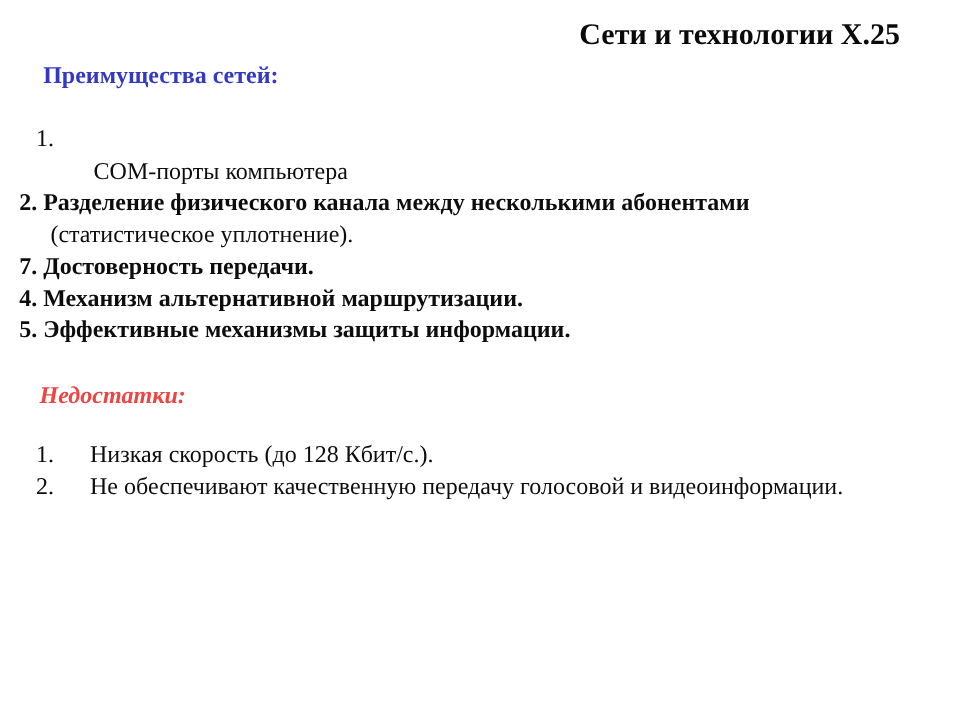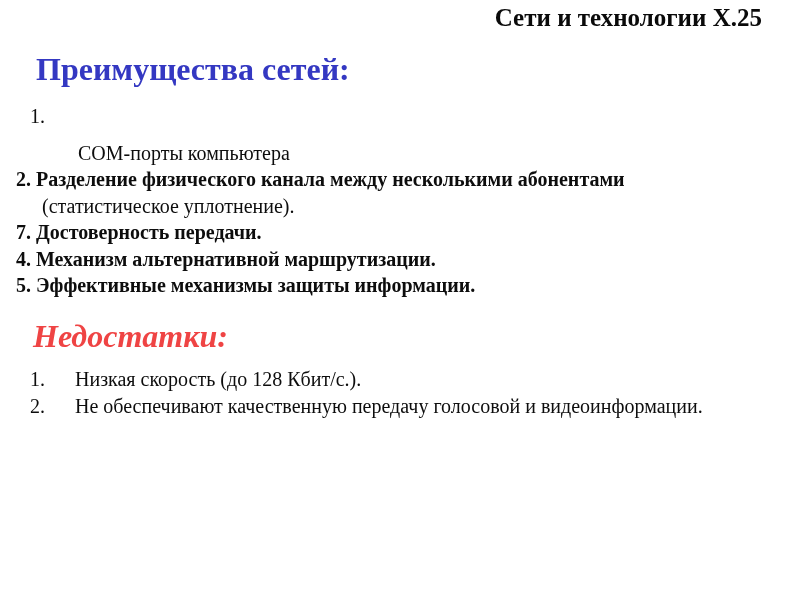--- a/index.html
+++ b/index.html
@@ -16,31 +16,31 @@
     position: relative;
     width: 800px;
     height: 600px;
     background: #ffffff;
     overflow: hidden;
   }
   .slide-title {
     position: absolute;
     top: 4px;
     right: 38px;
-    margin: 0;
+    margin: 12px;
     font-size: 25px;
     font-weight: bold;
     color: #0a0a0a;
     line-height: 1.1;
     white-space: nowrap;
   }
   .section-heading {
     position: absolute;
     margin: 0;
-    font-size: 32px;
+    font-size: 20px;
     font-weight: bold;
     line-height: 1;
     white-space: nowrap;
   }
   .heading-advantages {
     left: 36px;
     top: 53px;
     color: #3438c2;
   }
   .heading-disadvantages {
@@ -63,21 +63,21 @@
     white-space: nowrap;
   }
   .list-advantages .line { line-height: 26.5px; height: 26.5px; }
   .list-disadvantages .line { line-height: 27px; height: 27px; }
   .num {
     position: absolute;
     left: 30px;
     top: 0;
   }
   .pl75 { padding-left: 75px; }
-  .pl78 { padding-left: 78px; margin-top: 10px; }
+  .pl78 { padding-left: 78px; }
   .pl43 { padding-left: 42px; }
   .pl36 { padding-left: 16px; font-weight: bold; }
 </style>
 </head>
 <body>
 
 <div class="slide">
 
   <h1 class="slide-title">Сети и технологии Х.25</h1>
 

